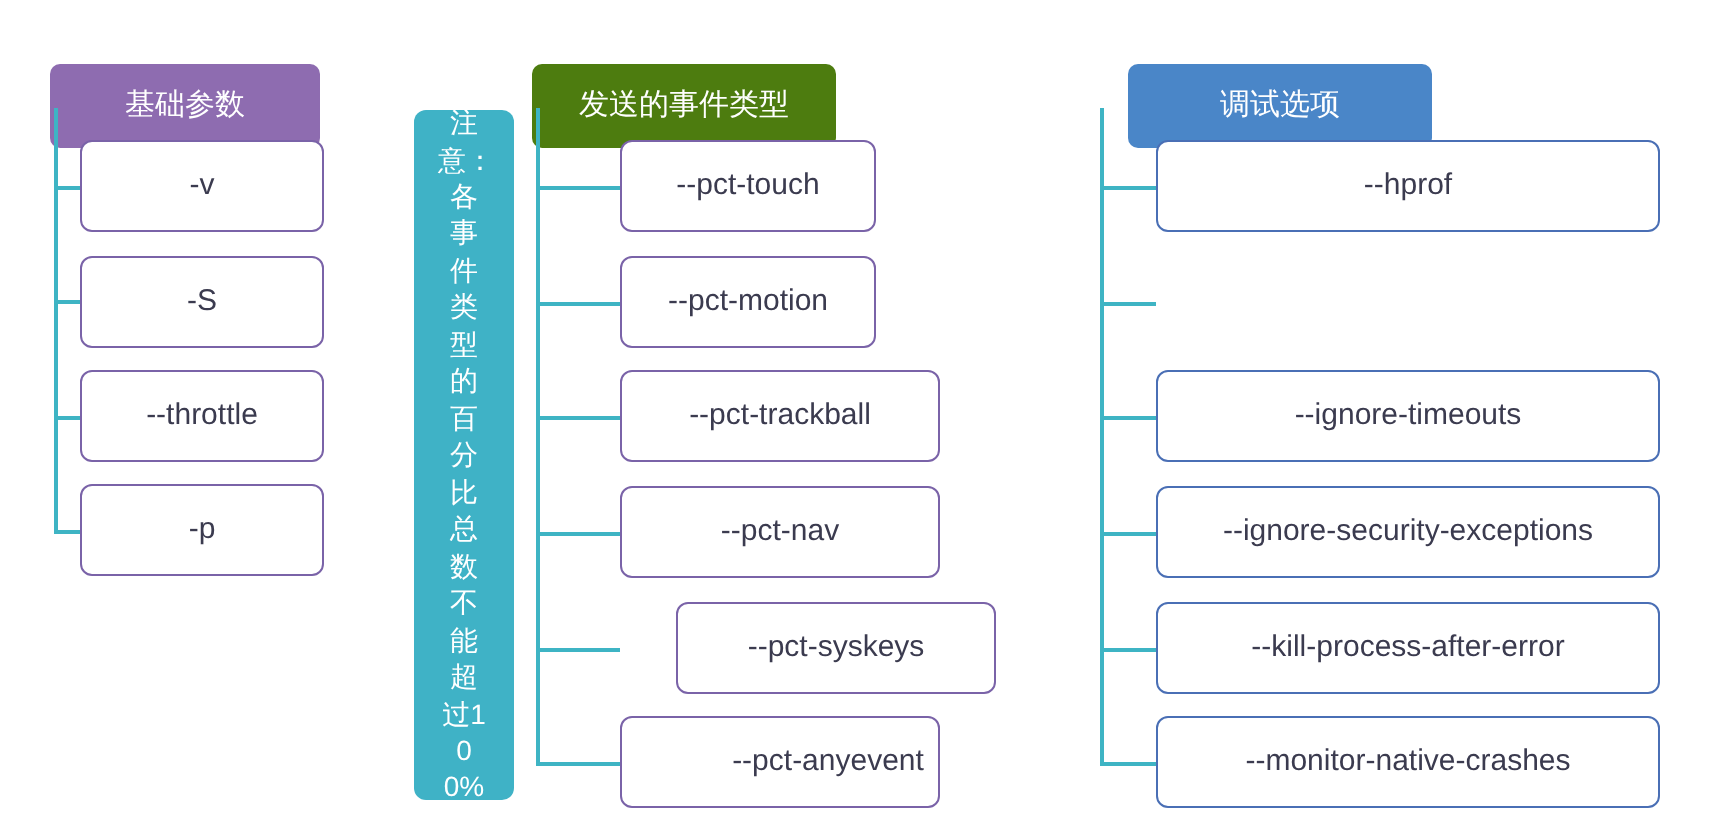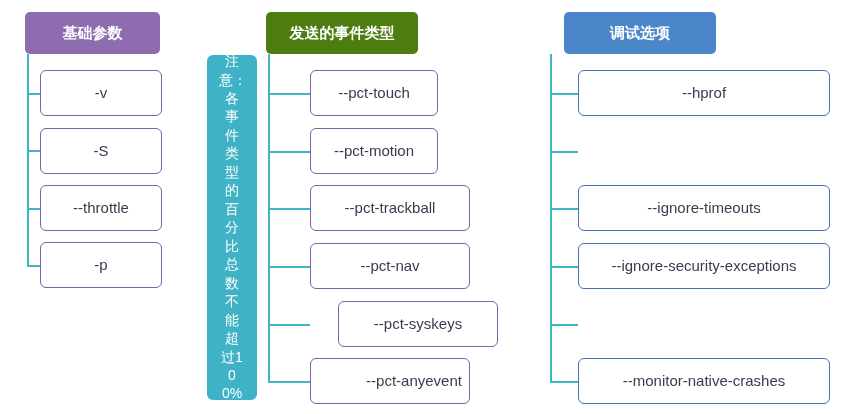--- a/index.html
+++ b/index.html
@@ -32,22 +32,23 @@
     text-align: center;
     color: #3b3b4f;
     font-size: 15px;
     line-height: 1.2;
     white-space: nowrap;
   }
   .header {
     border-radius: 5px;
     color: #ffffff;
     font-size: 15px;
-    font-weight: bold;
+    font-weight: normal;
     border: none;
+    margin-top: 20px;
   }
   .header-purple { background: #8e6cb0; }
   .header-blue   { background: #4d7c0f; }
   .header-blue2  { background: #4a86c8; }
 
   .leaf-purple { border: 1.6px solid #7a63a8; }
   .leaf-blue   { border: 1.6px solid #4a6fb5; }
 
   
   .line {
@@ -123,15 +124,16 @@
   <div class="line line-h" style="left:550px; top:93px; width:28px;"></div>
   <div class="line line-h" style="left:550px; top:151px; width:28px;"></div>
   <div class="line line-h" style="left:550px; top:208px; width:28px;"></div>
   <div class="line line-h" style="left:550px; top:266px; width:28px;"></div>
   <div class="line line-h" style="left:550px; top:324px; width:28px;"></div>
   <div class="line line-h" style="left:550px; top:381px; width:28px;"></div>
 
   <div class="node leaf-blue" style="left:578px; top:70px; width:252px; height:46px;">--hprof</div>
   <div class="node leaf-blue" style="left:578px; top:185px; width:252px; height:46px;">--ignore-timeouts</div>
   <div class="node leaf-blue" style="left:578px; top:243px; width:252px; height:46px;">--ignore-security-exceptions</div>
+  <div class="node leaf-blue" style="left:578px; top:301px; width:252px; height:46px;">--kill-process-after-error</div>
   <div class="node leaf-blue" style="left:578px; top:358px; width:252px; height:46px;text-align:right;">--monitor-native-crashes</div>
 
 </div>
 
 </body></html>

